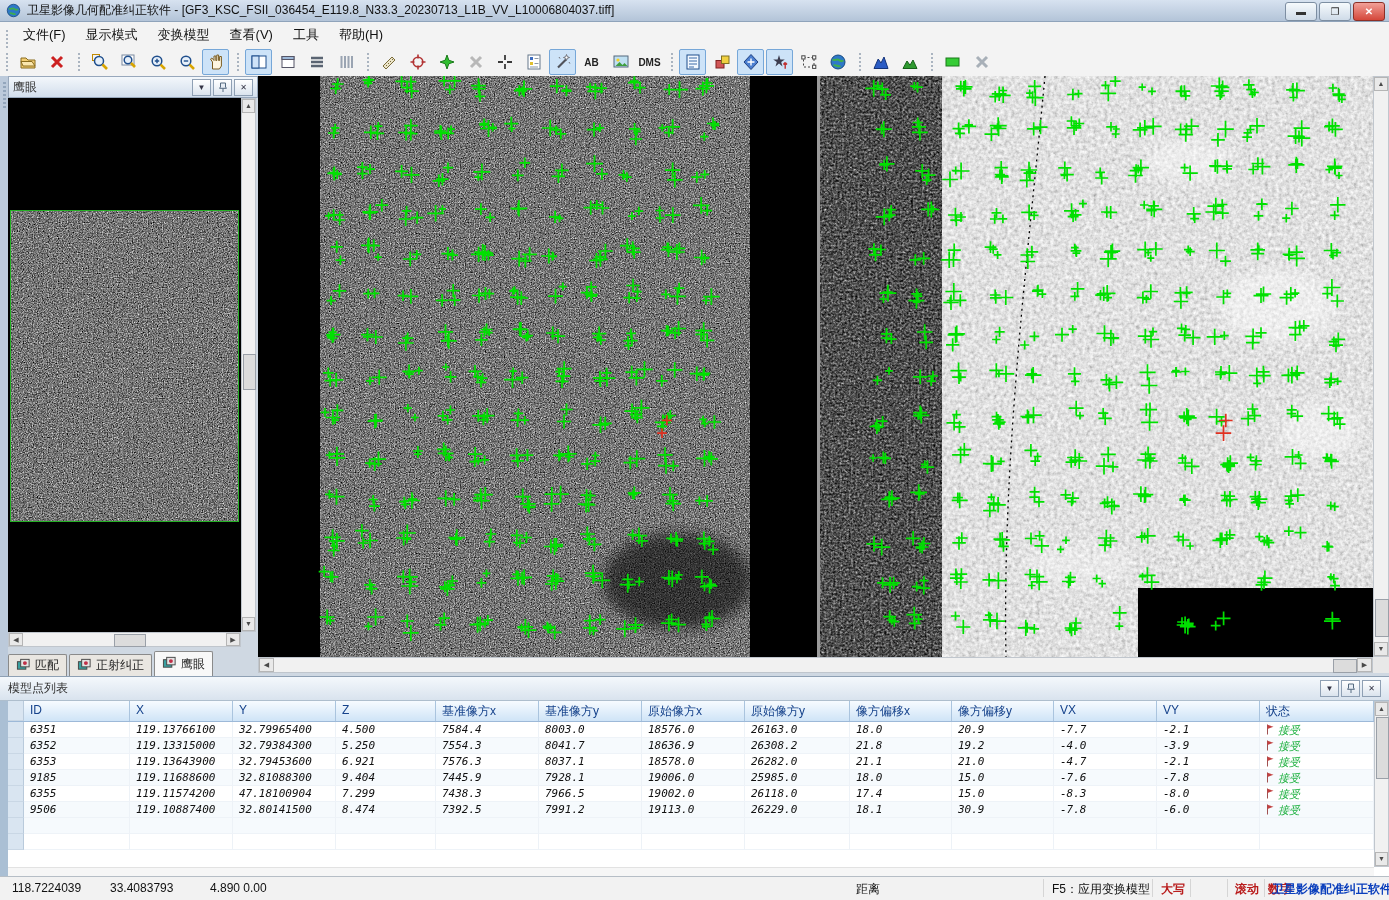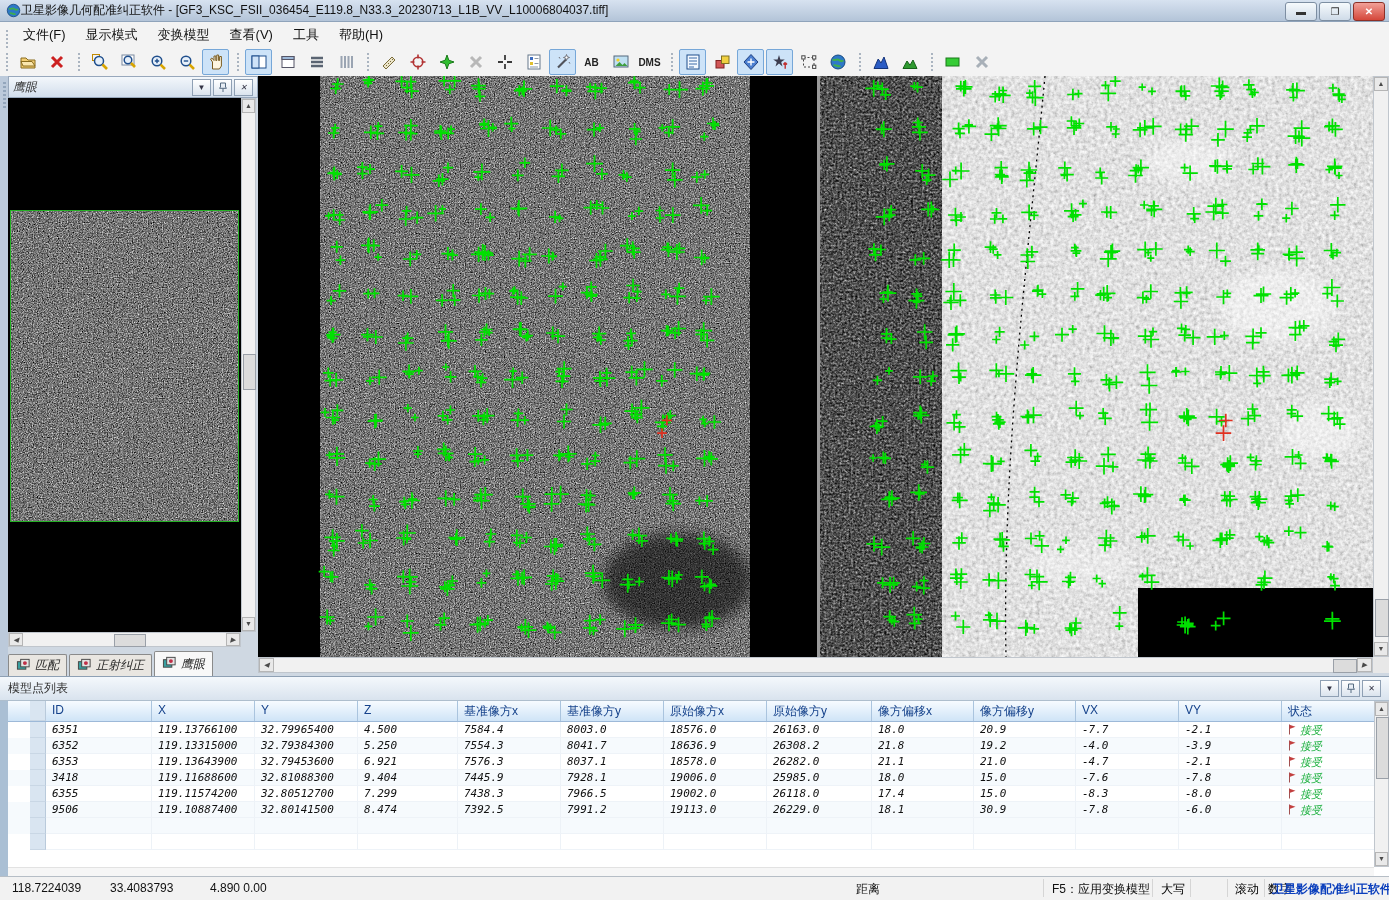--- a/index.html
+++ b/index.html
@@ -3,21 +3,21 @@
 <meta charset="utf-8">
 <style>
   html,body{margin:0;padding:0;}
   body{width:1389px;height:900px;position:relative;overflow:hidden;
        font-family:"Liberation Sans",sans-serif;background:#cfd8e2;font-size:12px;
        -webkit-font-smoothing:antialiased;}
   
   .titlebar{position:absolute;left:0;top:0;width:1389px;height:22px;
     background:linear-gradient(#d7e2f0,#b3c4d8);border-bottom:1px solid #8fa3ba;
     display:flex;align-items:center;padding-left:6px;box-sizing:border-box;}
-  .titlebar .apptitle{font-size:12px;color:#111;white-space:nowrap;}
+  .titlebar .apptitle{font-size:12px;color:#111;margin-left:6px;white-space:nowrap;}
   .winbtns{position:absolute;right:4px;top:2px;display:flex;gap:2px;}
   .winbtn{width:30px;height:17px;border:1px solid #7d8ea2;border-radius:3px;
     background:linear-gradient(#f6fafd,#cfdbe8);display:flex;align-items:center;justify-content:center;
     font-size:10px;color:#333;}
   .winbtn.close{background:linear-gradient(#f2a098,#d4473a);color:#fff;border-color:#8c2f26;font-weight:bold;}
   
   .menubar{position:absolute;left:0;top:22px;width:1389px;height:26px;background:#f3f3f3;
     border-bottom:1px solid #e0e0e0;display:flex;align-items:flex-end;}
   .mitem{padding:4px 10px;color:#111;font-size:13px;cursor:default;}
   .grip{width:5px;height:18px;margin:0 4px;
@@ -25,21 +25,21 @@
     background-size:2px 100%;background-repeat:no-repeat;background-position:center;}
   .toolbar{position:absolute;left:0;top:48px;width:1389px;height:28px;background:#f3f3f3;
     border-bottom:1px solid #c3ccd6;display:flex;align-items:center;}
   .tgroup{display:flex;align-items:center;margin-right:1px;}
   .tbtn{width:25px;height:24px;display:flex;align-items:center;justify-content:center;
     border:1px solid transparent;border-radius:2px;margin:0 1px;}
   .tbtn.active{background:#cde3f8;border-color:#76a7d8;}
   .tbtn svg{display:block;}
   .tlabel{font-size:10px;font-weight:bold;color:#222;}
   
-  .workarea{position:absolute;left:0;top:76px;width:1389px;height:600px;background:#cfd8e2;font-style:italic;}
+  .workarea{position:absolute;left:0;top:76px;width:1389px;height:600px;background:#cfd8e2;}
   .edgestrip{position:absolute;left:0;top:0;width:8px;height:600px;background:#bccadb;}
   .edgestrip .dots{margin:6px auto;width:3px;height:26px;
     background-image:repeating-linear-gradient(#8fa 0 2px,transparent 2px 4px);background:repeating-linear-gradient(#93a6bc 0 2px,transparent 2px 4px);}
   .leftdock{position:absolute;left:8px;top:0;width:250px;height:600px;}
   .panelhdr{height:22px;background:linear-gradient(#f3f7fb,#d2deec);border:1px solid #98a8bc;
     display:flex;align-items:center;padding:0 4px;box-sizing:border-box;color:#333;}
   .panelhdr .ptitle{flex:1;font-size:12px;}
   .hbtn{width:17px;height:15px;border:1px solid #8fa0b4;background:linear-gradient(#fff,#dbe4ee);
     display:flex;align-items:center;justify-content:center;font-size:8px;color:#334;margin-left:2px;}
   .dockcanvas{position:absolute;left:0;top:22px;width:233px;height:534px;background:#000;}
@@ -59,37 +59,37 @@
   .viewer{position:absolute;left:258px;top:0;width:1115px;height:581px;background:#000;}
   .corner{position:absolute;left:1373px;top:581px;width:16px;height:16px;background:#e8e8e8;}
   
   .tablepanel{position:absolute;left:0;top:676px;width:1389px;height:200px;background:#fff;border-top:1px solid #8ea0b4;}
   .tedge{position:absolute;left:0;top:24px;width:8px;height:176px;background:#aabfd4;}
   .panelhdr2{position:absolute;left:0;top:0;width:1389px;height:24px;
     background:linear-gradient(#f4f8fc,#d9e3ee);border-bottom:1px solid #aebecd;
     display:flex;align-items:center;padding:0 8px;box-sizing:border-box;color:#333;justify-content:space-between;}
   .panelhdr2 .ptitle{flex:1;}
   .tbl{position:absolute;left:8px;top:24px;width:1366px;}
-  .trow,.thead{display:grid;grid-template-columns:16px 106px 103px 103px 100px 103px 103px 103px 105px 102px 102px 103px 103px 114px;padding-left:22px;}
+  .trow,.thead{display:grid;grid-template-columns:16px 106px 103px 103px 100px 103px 103px 103px 105px 102px 102px 103px 103px 114px;}
   .thead{height:20px;background:linear-gradient(#f7fbff,#cfe4f7);border-bottom:1px solid #9db9d8;}
   .hcell{color:#15428b;font-size:12px;padding:2px 0 0 6px;border-right:1px solid #aac4de;
     white-space:nowrap;overflow:hidden;box-sizing:border-box;}
   .trow{height:16px;background:#fff;font-style:italic;}
   .trow.alt{background:#f6fafd;}
   .tcell{font-family:"DejaVu Sans Mono",monospace;font-size:11px;color:#111;padding:1px 0 0 6px;
     border-right:1px solid #edf2f7;border-bottom:1px solid #eef3f8;white-space:nowrap;overflow:hidden;box-sizing:border-box;}
   .gut{background:#d9e5f1;border-right:1px solid #b9cadb;border-bottom:1px solid #c9d7e5;}
   .statuscell{display:flex;align-items:center;gap:3px;color:#1fb141;font-family:"Liberation Sans",sans-serif;font-size:11px;}
   .sumrow .tcell{font-family:"DejaVu Sans Mono",monospace;border-bottom:1px solid #e4ebf2;}
   .tblbottom{position:absolute;left:8px;top:190px;width:1366px;height:9px;background:#f6f6f6;border-top:1px solid #e2e2e2;}
   
   .statusbar{position:absolute;left:0;top:876px;width:1389px;height:24px;background:#f2f2f2;
     border-top:1px solid #b6bec6;font-size:12px;color:#111;}
   .statusbar span{position:absolute;top:4px;white-space:nowrap;}
-  .sdim{color:#000000;}
+  .sdim{color:#b91c1c;font-weight:bold;}
   .sdiv{position:absolute;top:2px;width:1px;height:18px;background:#d5d5d5;}
   .sapp{color:#0a3ebc;font-weight:bold;}
 </style>
 </head>
 <body>
 
 <svg width="0" height="0" style="position:absolute">
   <defs>
     <filter id="fDark" x="0" y="0" width="100%" height="100%">
       <feTurbulence type="fractalNoise" baseFrequency="0.8" numOctaves="2" seed="11"></feTurbulence>
@@ -942,21 +942,21 @@
         <div class="tcell statuscell">
           <span><svg width="9" height="11" viewBox="0 0 9 11">
               <path d="M1.5 0.5v10" stroke="#a05050"></path>
               <path d="M1.5 0.8l6 2-6 2.2z" fill="#c24040"></path>
             </svg></span>
           <span>接受</span>
         </div>
       </div>
       <div class="trow alt">
         <div class="tcell gut"></div>
-        <div class="tcell">3418</div>
+        <div class="tcell">9185</div>
         <div class="tcell">119.11688600</div>
         <div class="tcell">32.81088300</div>
         <div class="tcell">9.404</div>
         <div class="tcell">7445.9</div>
         <div class="tcell">7928.1</div>
         <div class="tcell">19006.0</div>
         <div class="tcell">25985.0</div>
         <div class="tcell">18.0</div>
         <div class="tcell">15.0</div>
         <div class="tcell">-7.6</div>
@@ -966,21 +966,21 @@
               <path d="M1.5 0.5v10" stroke="#a05050"></path>
               <path d="M1.5 0.8l6 2-6 2.2z" fill="#c24040"></path>
             </svg></span>
           <span>接受</span>
         </div>
       </div>
       <div class="trow">
         <div class="tcell gut"></div>
         <div class="tcell">6355</div>
         <div class="tcell">119.11574200</div>
-        <div class="tcell">32.80512700</div>
+        <div class="tcell">47.18100904</div>
         <div class="tcell">7.299</div>
         <div class="tcell">7438.3</div>
         <div class="tcell">7966.5</div>
         <div class="tcell">19002.0</div>
         <div class="tcell">26118.0</div>
         <div class="tcell">17.4</div>
         <div class="tcell">15.0</div>
         <div class="tcell">-8.3</div>
         <div class="tcell">-8.0</div>
         <div class="tcell statuscell">

